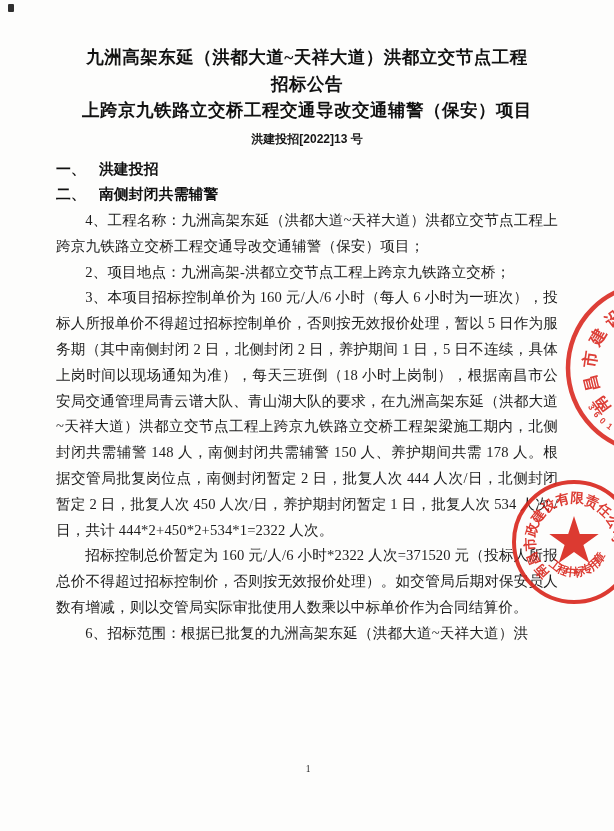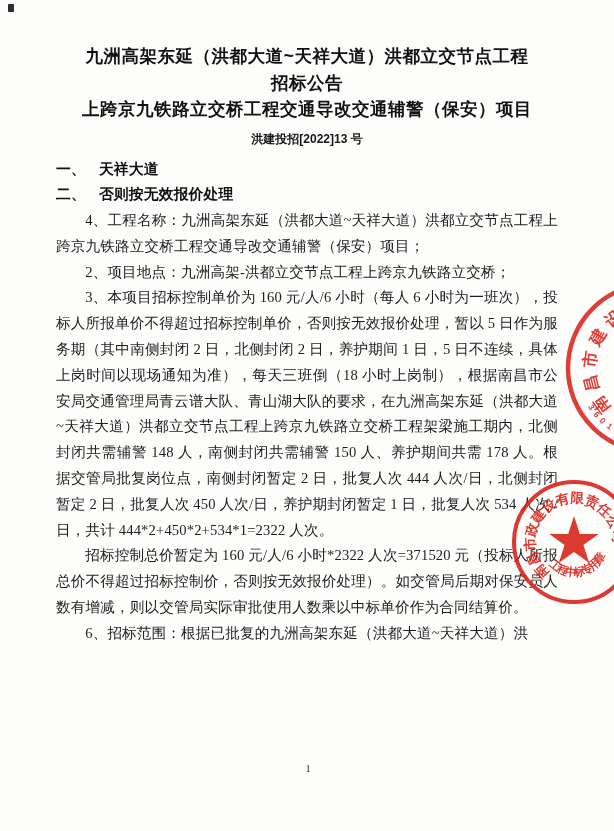--- a/index.html
+++ b/index.html
@@ -5,21 +5,21 @@
   html,body { margin:0; padding:0; background:#e8e8e8; }
   .page {
     position:relative; width:614px; height:831px; margin:0 auto;
     background:#fdfdfc; overflow:hidden;
     font-family:"Liberation Serif","DejaVu Serif",serif; color:#1c1c1c;
   }
   .corner-mark { position:absolute; left:8px; top:4px; width:6px; height:8px;
     background:#2f2f2f; border-radius:1px; }
   .inner { position:absolute; left:56px; top:44px; width:502px; }
   .title {
-    font-family:Liberation Mono, monospace;
+    font-family:Liberation Serif, serif;
     font-weight:bold; font-size:17.5px; line-height:26.5px;
     text-align:center; color:#121212; letter-spacing:0.5px;
   }
   .docnum {
     font-family:"Liberation Sans","DejaVu Sans",sans-serif;
     font-weight:bold; font-size:12px; text-align:center;
     margin-top:7px; color:#151515;
   }
   .content {
     margin-top:9px; font-size:14.6px; line-height:25.8px;
@@ -48,22 +48,22 @@
   <div class="corner-mark"></div>
 
   <div class="inner">
     <div class="title">
       <div>九洲高架东延（洪都大道~天祥大道）洪都立交节点工程</div>
       <div>招标公告</div>
       <div>上跨京九铁路立交桥工程交通导改交通辅警（保安）项目</div>
     </div>
     <div class="docnum">洪建投招[2022]13 号</div>
     <div class="content" id="content">
-        <div class="sec-heading"><span class="num">一、</span><span>天祥大道</span></div>
-        <div class="sec-heading"><span class="num">二、</span><span>否则按无效报价处理</span></div>
+        <div class="sec-heading"><span class="num">一、</span><span>洪建投招</span></div>
+        <div class="sec-heading"><span class="num">二、</span><span>南侧封闭共需辅警</span></div>
         <p>4、工程名称：九洲高架东延（洪都大道~天祥大道）洪都立交节点工程上跨京九铁路立交桥工程交通导改交通辅警（保安）项目；</p>
         <p>2、项目地点：九洲高架-洪都立交节点工程上跨京九铁路立交桥；</p>
         <p>3、本项目招标控制单价为 160 元/人/6 小时（每人 6 小时为一班次），投标人所报单价不得超过招标控制单价，否则按无效报价处理，暂以 5 日作为服务期（其中南侧封闭 2 日，北侧封闭 2 日，养护期间 1 日，5 日不连续，具体上岗时间以现场通知为准），每天三班倒（18 小时上岗制），根据南昌市公安局交通管理局青云谱大队、青山湖大队的要求，在九洲高架东延（洪都大道~天祥大道）洪都立交节点工程上跨京九铁路立交桥工程架梁施工期内，北侧封闭共需辅警 148 人，南侧封闭共需辅警 150 人、养护期间共需 178 人。根据交管局批复岗位点，南侧封闭暂定 2 日，批复人次 444 人次/日，北侧封闭暂定 2 日，批复人次 450 人次/日，养护期封闭暂定 1 日，批复人次 534 人次 /日，共计 444*2+450*2+534*1=2322 人次。</p>
         <p>招标控制总价暂定为 160 元/人/6 小时*2322 人次=371520 元（投标人所报总价不得超过招标控制价，否则按无效报价处理）。如交管局后期对保安员人数有增减，则以交管局实际审批使用人数乘以中标单价作为合同结算价。</p>
         <p>6、招标范围：根据已批复的九洲高架东延（洪都大道~天祥大道）洪</p>
       </div>
   </div>
 
   <div class="page-number">1</div>
 

